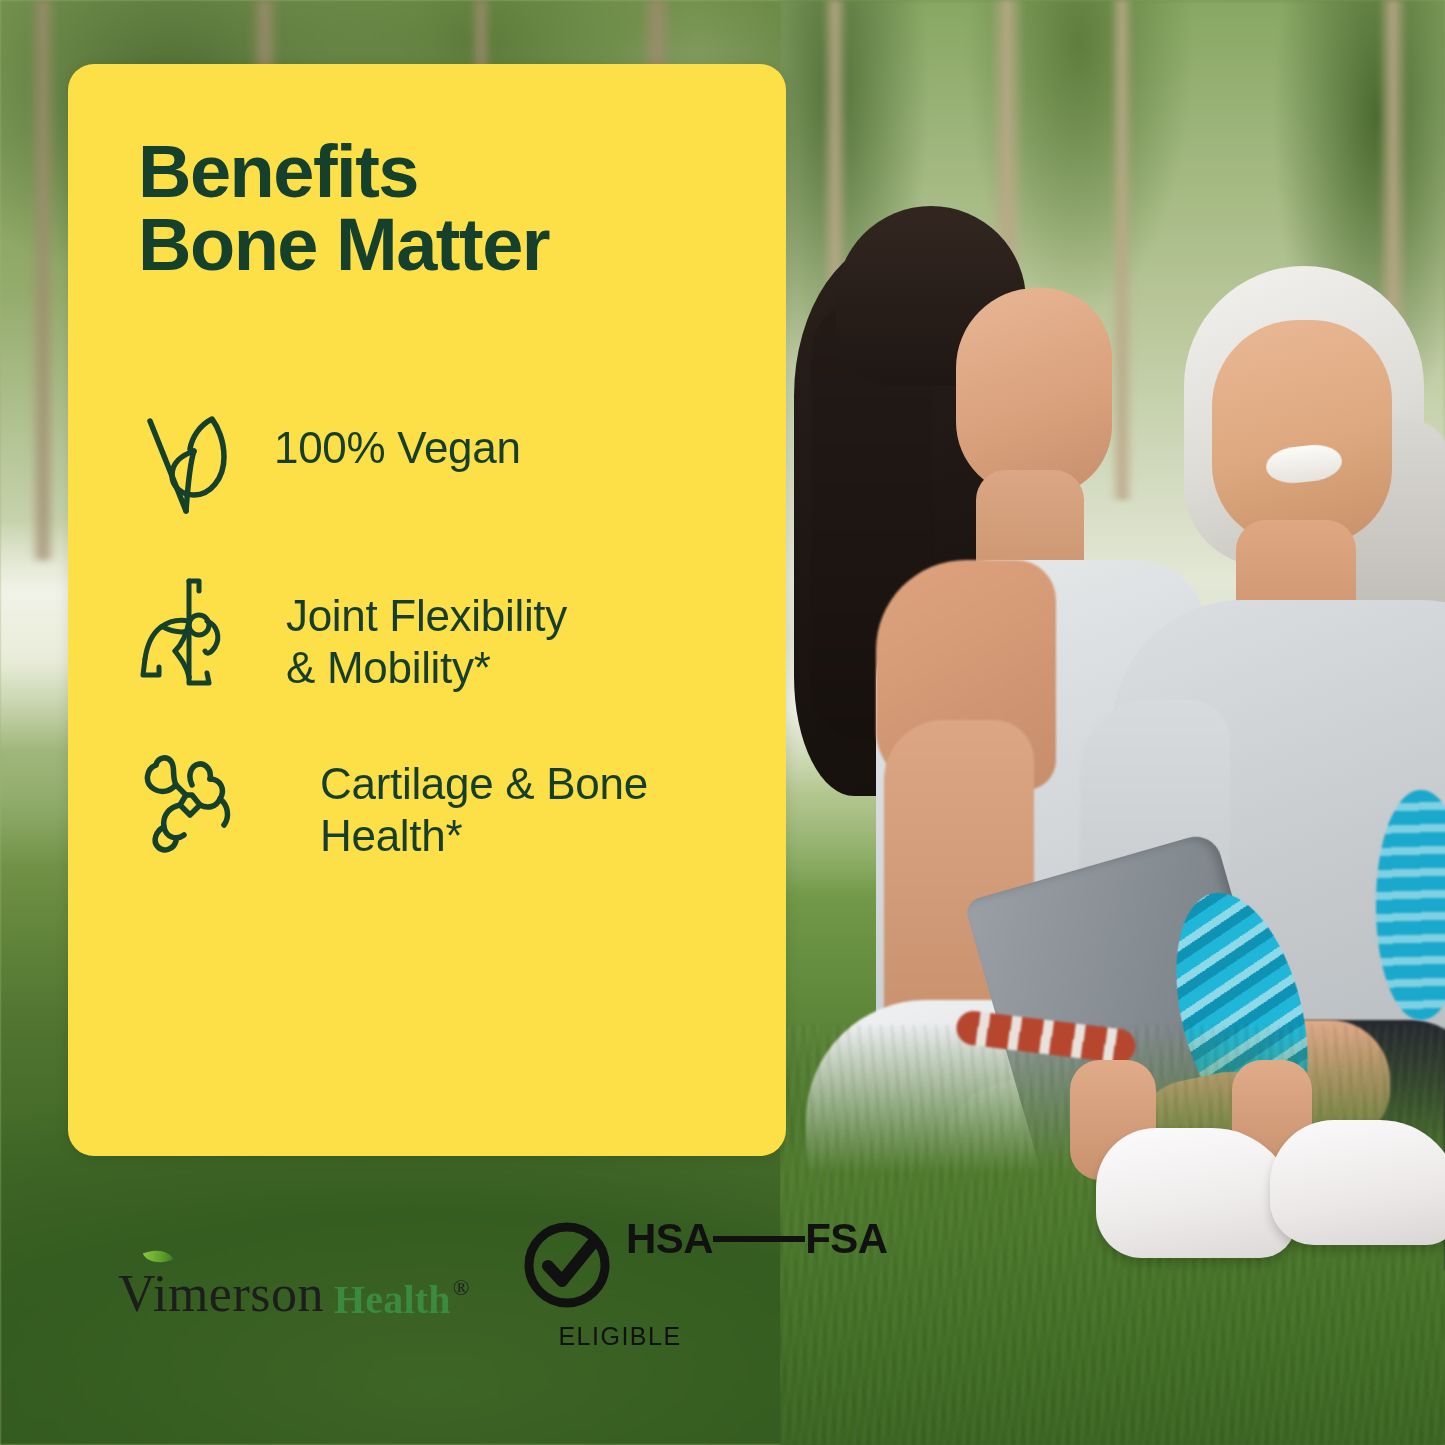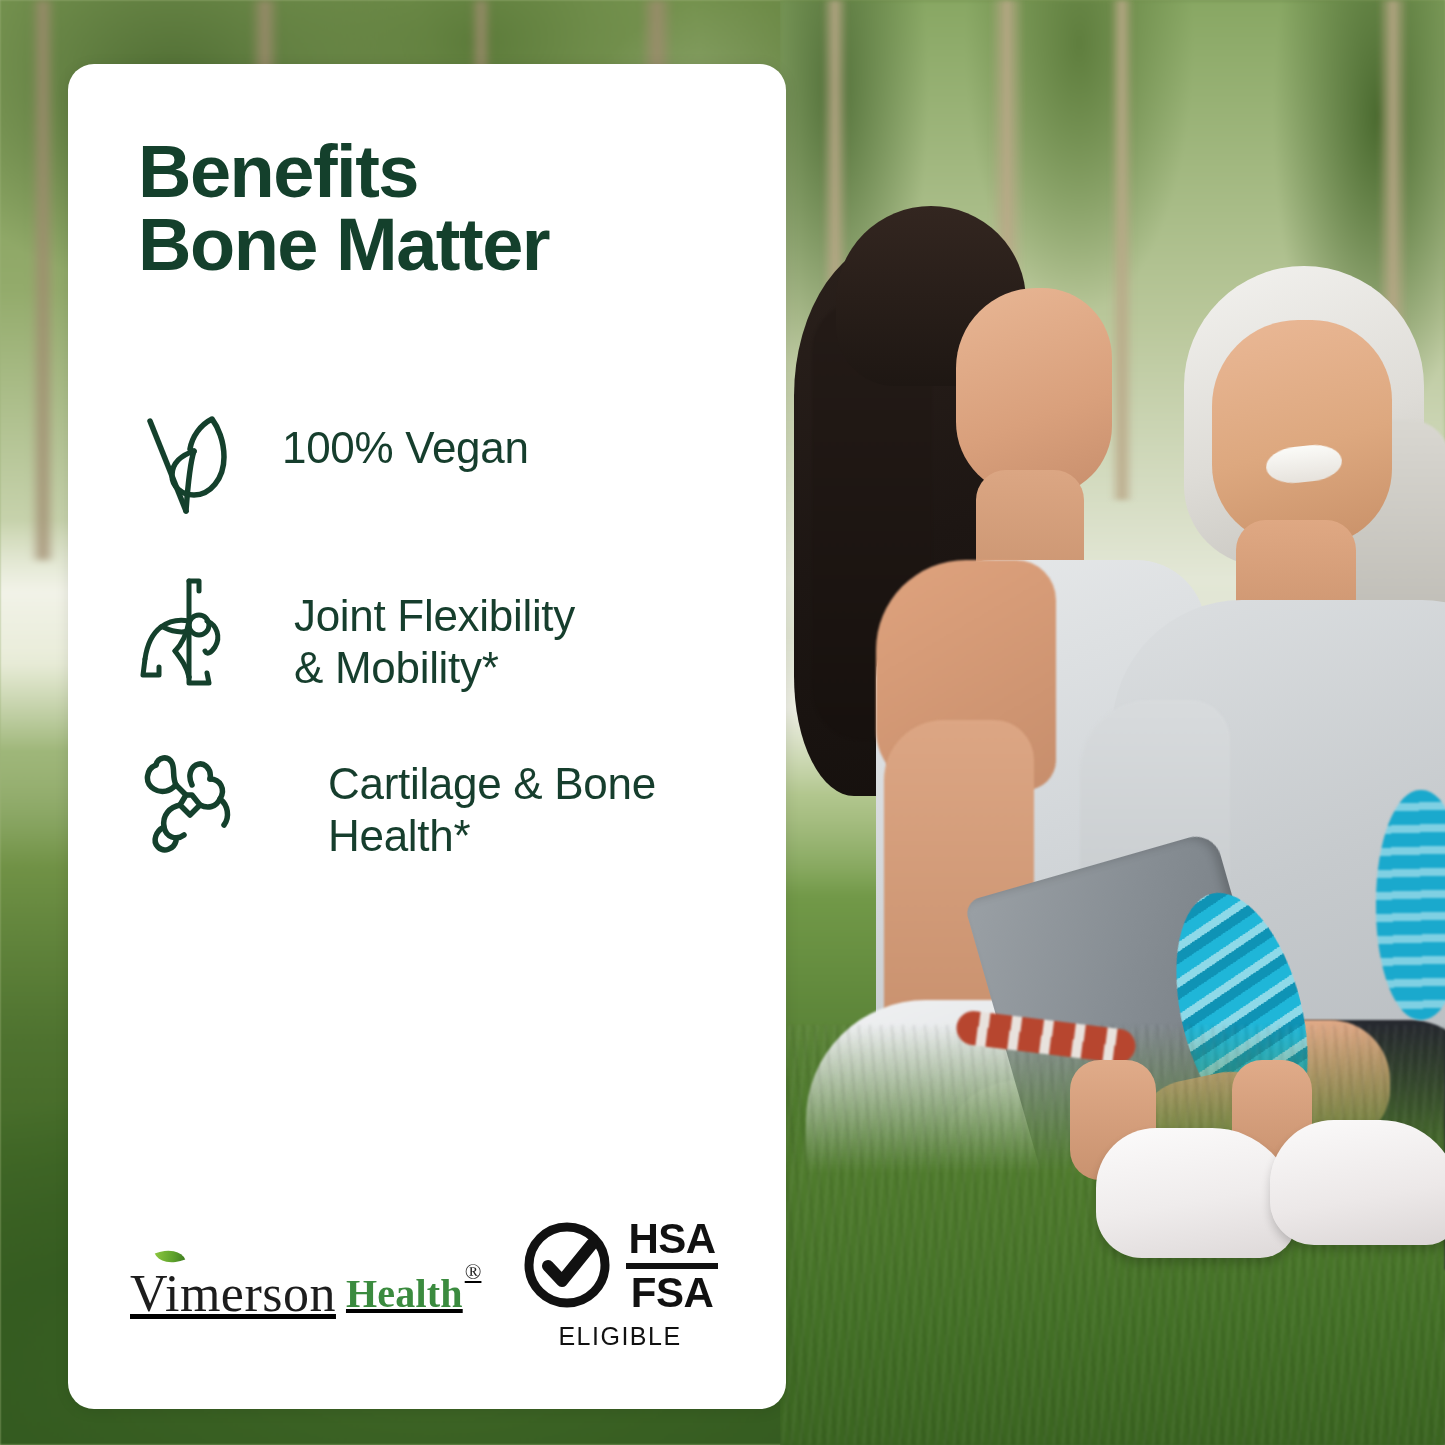--- a/index.html
+++ b/index.html
@@ -127,53 +127,53 @@
     border-radius:17px;transform:rotate(7deg);filter:blur(.8px);}
   .grass-fore{position:absolute;left:0;bottom:0;width:665px;height:420px;
     background:
       repeating-linear-gradient(96deg, rgba(255,255,255,.07) 0px, rgba(255,255,255,.07) 2px, rgba(0,0,0,0) 2px, rgba(0,0,0,0) 9px),
       repeating-linear-gradient(84deg, rgba(0,0,0,.10) 0px, rgba(0,0,0,.10) 2px, rgba(0,0,0,0) 2px, rgba(0,0,0,0) 11px),
       linear-gradient(180deg, rgba(82,122,46,0) 0%, #4f7b2d 35%, #437026 70%, #3a6420 100%);
     filter:blur(1.4px);}
 
   
   .panel{
-    position:absolute;left:68px;top:64px;width:718px;height:1345px;
-    background:#ffffff;border-radius:26px;
+    position:absolute;left:68px;top:64px;width:718px;height:1092px;
+    background:#fde047;border-radius:26px;
     box-shadow:0 2px 14px rgba(0,0,0,.10);
   }
   .title{
     position:absolute;left:70px;top:72px;width:620px;
     font-weight:700;font-size:74px;line-height:.98;letter-spacing:-1.5px;
     color:#14402c;
   }
   .title .l2{display:block;}
 
   .benefits{position:absolute;left:66px;top:340px;width:630px;}
-  .brow{display:flex;align-items:flex-start;gap:36px;margin-bottom:46px;min-height:122px;}
+  .brow{display:flex;align-items:flex-start;gap:28px;margin-bottom:46px;min-height:122px;}
   .bicon{flex:0 0 112px;height:122px;display:flex;align-items:center;justify-content:center;}
   .bicon svg{display:block;}
   .btext{
     font-size:44px;line-height:1.18;color:#163e2d;font-weight:300;letter-spacing:-.3px;
     padding-top:18px;
   }
 
   
   .footer{position:absolute;left:0;top:1140px;width:718px;height:170px;}
-  .logo{position:absolute;left:62px;top:60px;display:flex;align-items:center;text-decoration:underline;}
+  .logo{position:absolute;left:50px;top:60px;display:flex;align-items:flex-end;}
   .logo .vim{font-family:"Liberation Serif", serif;font-size:52px;color:#1d1d1d;letter-spacing:.5px;position:relative;}
   .logo .hlt{font-family:"Liberation Serif", serif;font-size:40px;color:#3b8b3f;font-weight:700;margin-left:10px;letter-spacing:.2px;}
   .logo .reg{font-family:"Liberation Serif", serif;font-size:22px;color:#1d1d1d;position:relative;top:-22px;left:2px;}
   .leafdot{position:absolute;left:27px;top:-16px;width:26px;height:17px;
     background:linear-gradient(120deg,#8cc63f 0%,#5ea22c 60%,#3f7d20 100%);
     border-radius:0 100% 0 100%;transform:rotate(-22deg);}
 
   .hsa{position:absolute;left:452px;top:14px;width:200px;height:145px;}
   .hsa .badge-row{display:flex;align-items:flex-start;gap:12px;}
-  .hsa .lines{display:flex;flex-direction:column;align-items:center;line-height:1;}
+  .hsa .lines{display:flex;flex-direction:row;align-items:center;line-height:1;}
   .hsa .hsa-t,.hsa .fsa-t{font-weight:700;font-size:42px;color:#111;letter-spacing:-.5px;}
   .hsa .rule{width:92px;height:6px;background:#111;margin:3px 0;}
   .hsa .elig{margin-top:6px;font-size:25px;letter-spacing:1.5px;color:#111;text-align:center;width:200px;}
 </style>
 </head>
 <body>
 
 <div id="stage">
 
   <div class="photo-bg">

